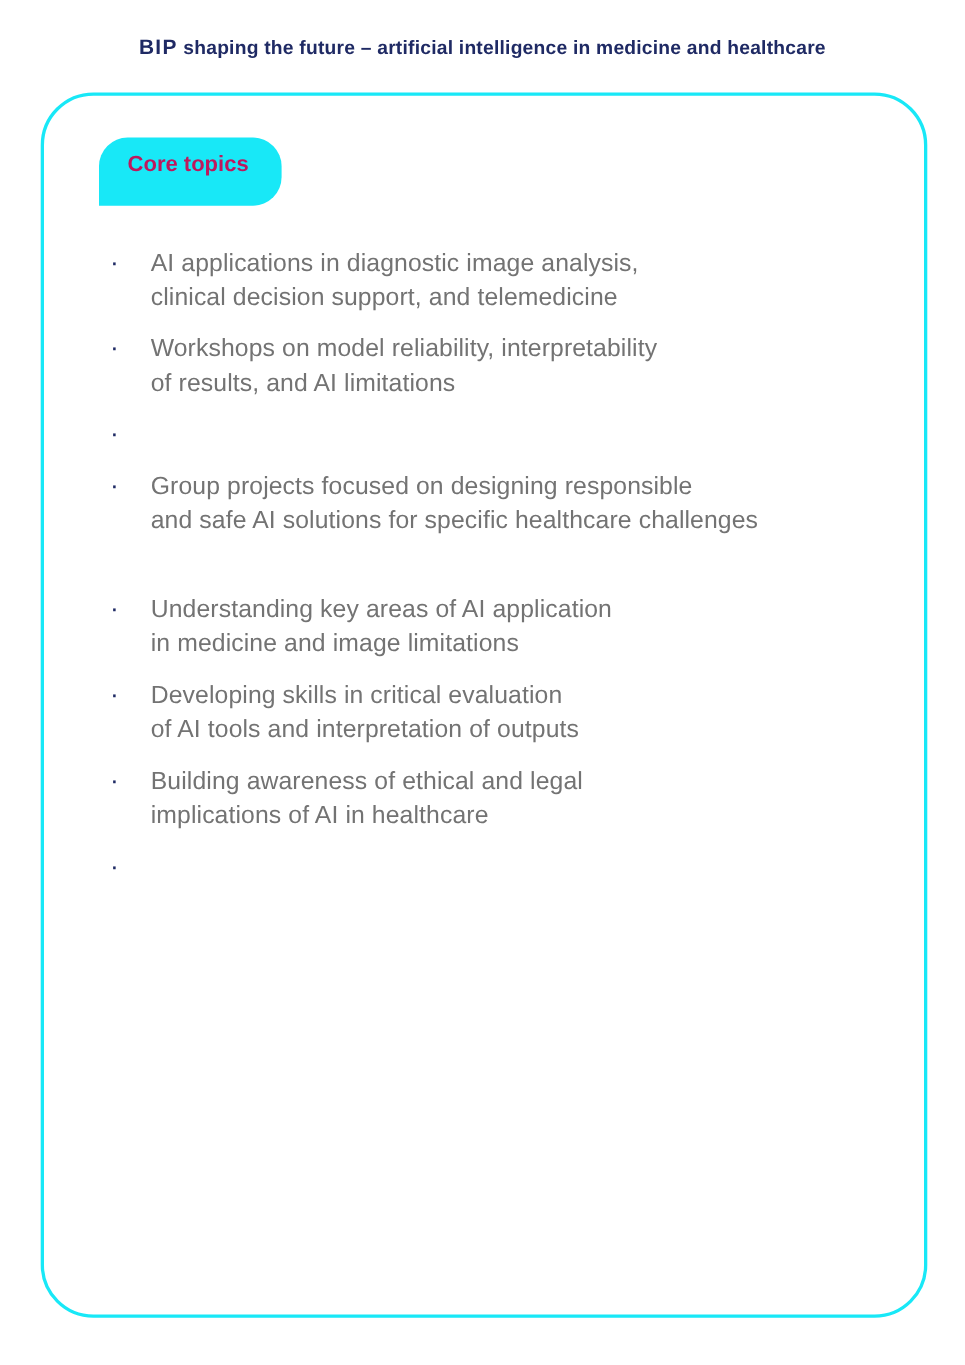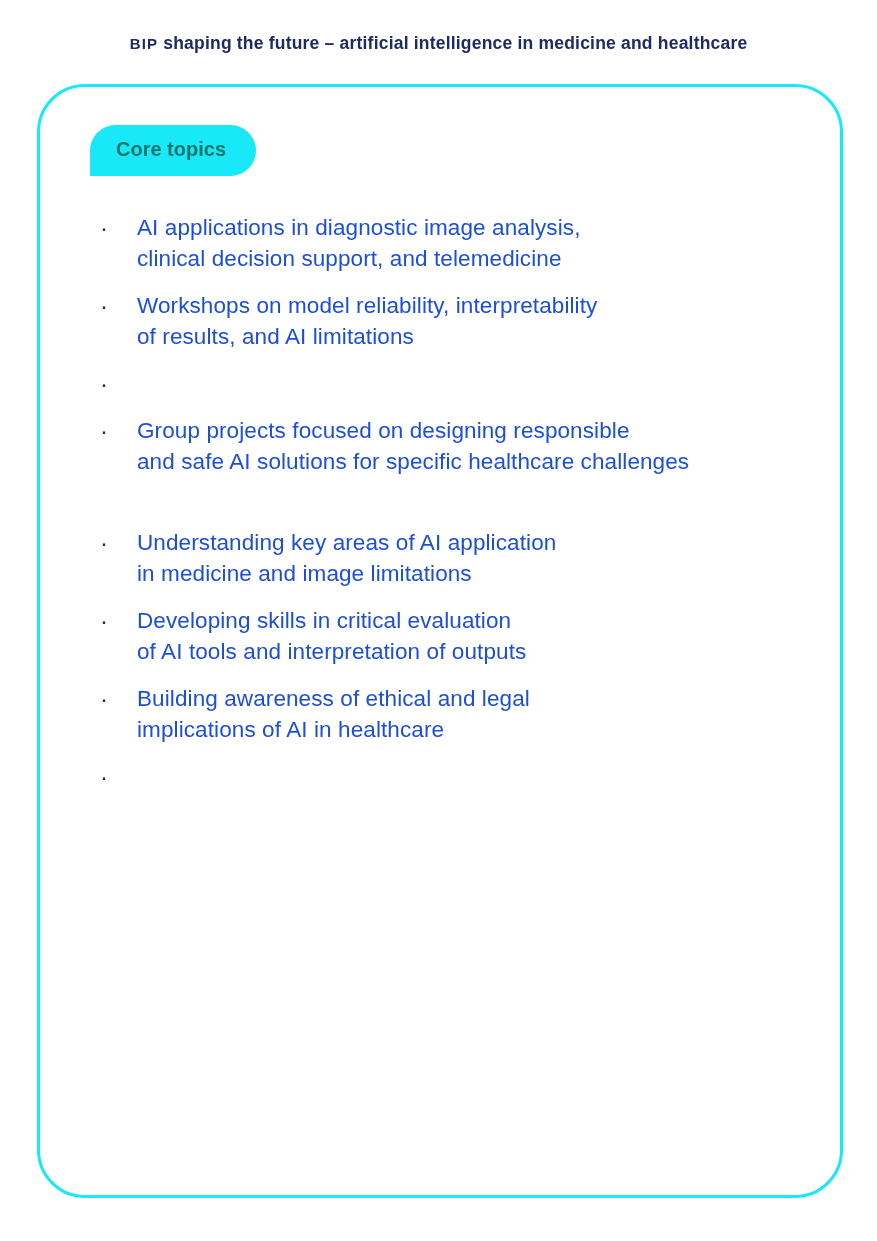--- a/index.html
+++ b/index.html
@@ -14,42 +14,42 @@
   .page-title {
     text-align: center;
     padding-top: 31px;
     font-size: 17.5px;
     line-height: 24px;
     font-weight: 700;
     letter-spacing: 0.2px;
     color: #1f2a64;
   }
   .title-prefix {
-    font-size: 15px;
+    font-size: 19px;
     letter-spacing: 1.2px;
     font-weight: 700;
     text-align: center;
   }
   .card {
     width: 806px;
     height: 1114px;
     margin: 28px 34px 0 37px;
     border: 3.5px solid #18e8f7;
     border-radius: 48px;
     padding: 38px 40px 0 50px;
     background: #ffffff;
   }
   .badge {
     display: inline-block;
     background: #18e8f7;
-    color: #0f766e;
+    color: #be185d;
     font-weight: 700;
     font-size: 20px;
     line-height: 24px;
-    padding: 12px 30px 15px 26px;
+    padding: 12px 30px 26px 26px;
     border-radius: 26px 26px 26px 0;
   }
   .bullets {
     list-style: none;
     margin-top: 36px;
   }
   .bullet-item {
     display: flex;
     align-items: flex-start;
     margin-bottom: 16px;
@@ -60,21 +60,21 @@
     padding-left: 10px;
     font-size: 24px;
     line-height: 31px;
     color: #1f2a64;
   }
   .bullet-text {
     font-size: 22.5px;
     line-height: 31px;
     font-weight: 400;
     letter-spacing: 0.1px;
-    color: #1d4ed8;
+    color: #737373;
     white-space: pre-line;
   }
   .section + .section { margin-top: 50px; }
 </style>
 </head>
 <body>
 
 <header class="page-title">
   <span class="title-prefix">BIP</span><span> shaping the future – artificial intelligence in medicine and healthcare</span>
 </header>

